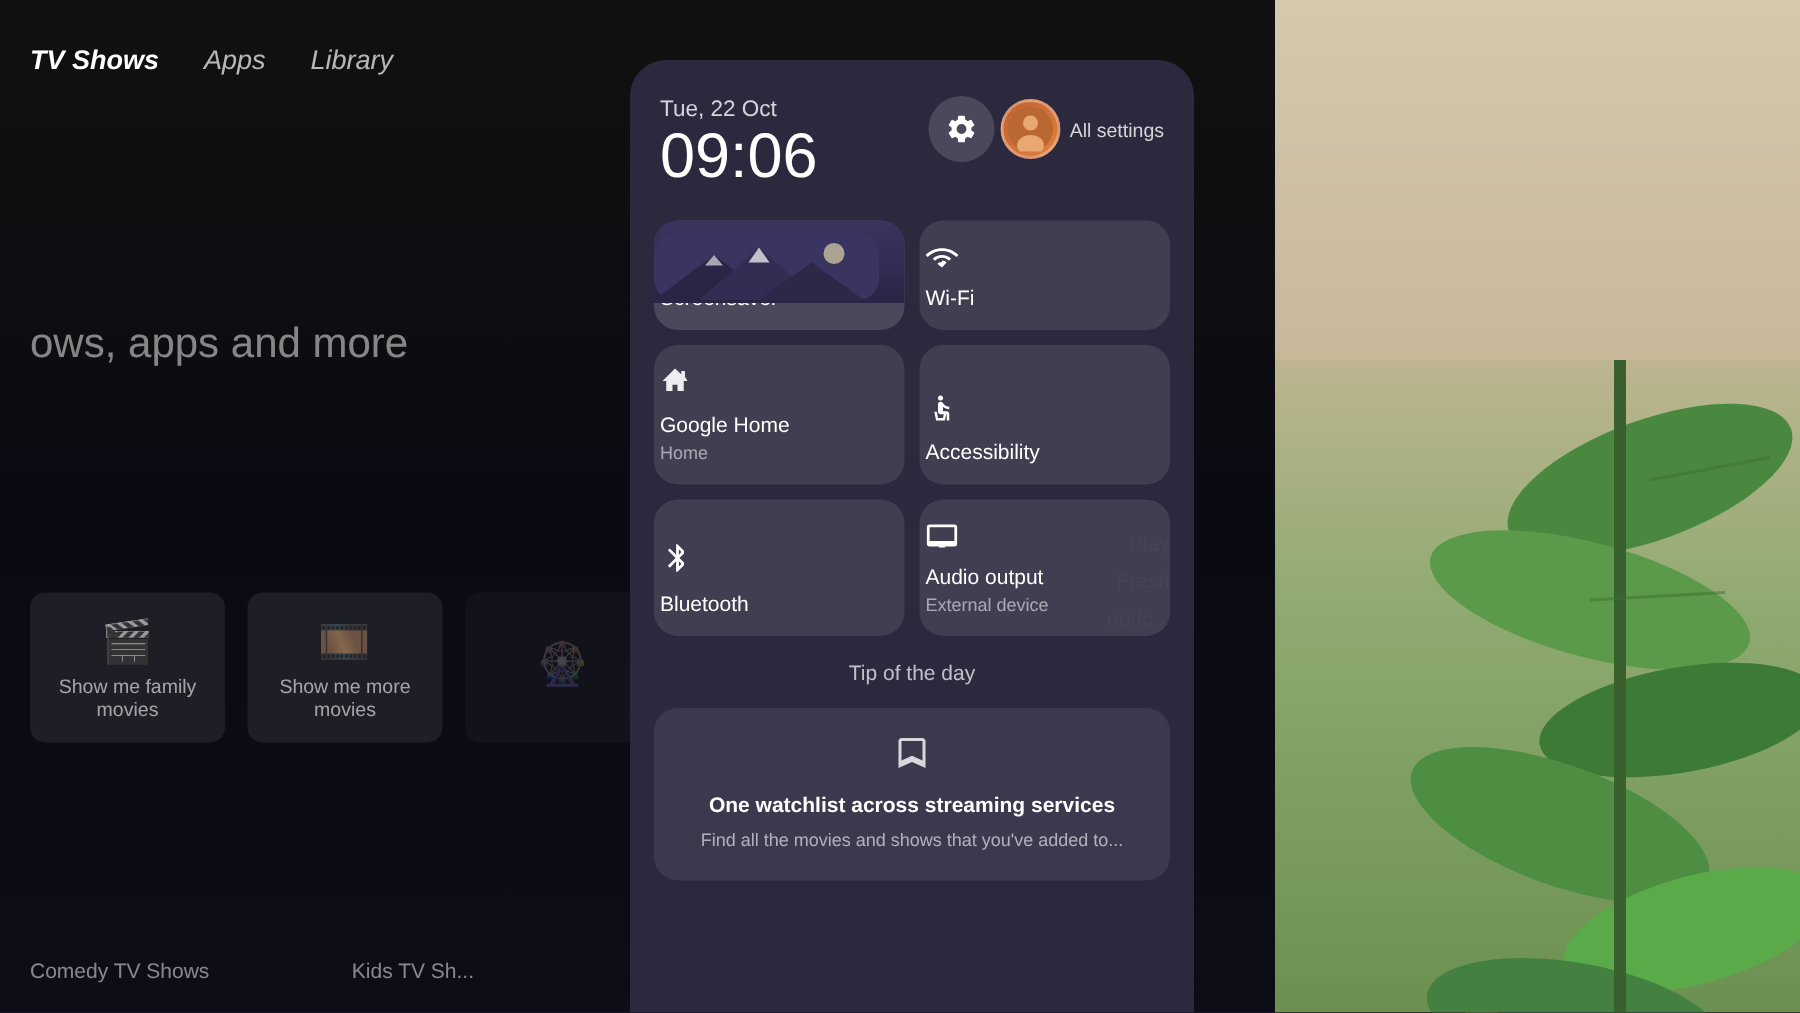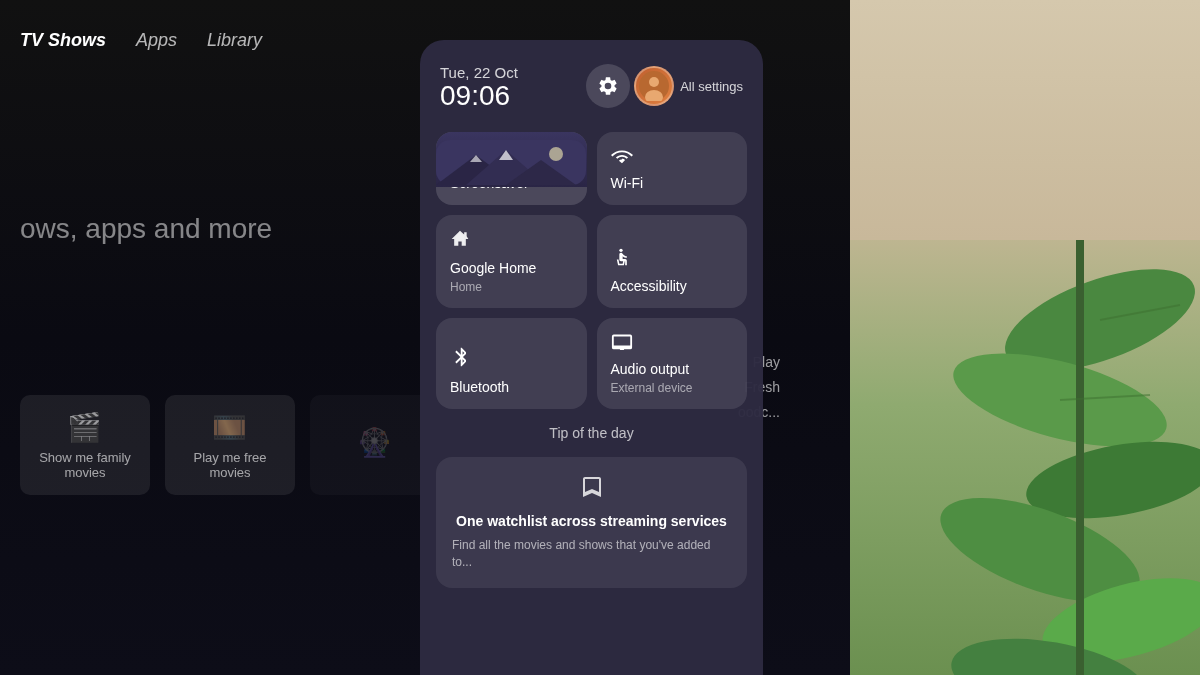--- a/index.html
+++ b/index.html
@@ -136,21 +136,21 @@
       color: rgba(255,255,255,0.5);
       font-size: 14px;
       text-align: center;
     }
 
     
     .quick-settings-panel {
       position: absolute;
       top: 40px;
       left: 420px;
-      width: 343px;
+      width: 376px;
       bottom: 0;
       background: rgba(45, 42, 65, 0.97);
       border-radius: 24px 24px 0 0;
       padding: 20px 16px;
       display: flex;
       flex-direction: column;
       gap: 12px;
       overflow: hidden;
     }
 
@@ -168,21 +168,21 @@
     }
 
     .qs-date {
       color: rgba(255,255,255,0.8);
       font-size: 15px;
       font-weight: 400;
     }
 
     .qs-time {
       color: #ffffff;
-      font-size: 28px;
+      font-size: 42px;
       font-weight: 300;
       line-height: 1.1;
     }
 
     .qs-header-right {
       display: flex;
       flex-direction: row;
       align-items: center;
       gap: 6px;
     }
@@ -228,21 +228,21 @@
     
     .qs-grid {
       display: grid;
       grid-template-columns: 1fr 1fr;
       gap: 10px;
     }
 
     .qs-tile {
       background: rgba(255,255,255,0.1);
       border-radius: 16px;
-      padding: 14px 14px;
+      padding: 14px 4px;
       cursor: pointer;
       display: flex;
       flex-direction: column;
       gap: 4px;
       min-height: 72px;
       justify-content: flex-end;
     }
 
     .qs-tile.screensaver {
       background: rgba(255,255,255,0.15);
@@ -349,27 +349,31 @@
 
   <div class="bg-content">ows, apps and more</div>
 
   <div class="bg-cards">
     <div class="bg-card">
       <div class="bg-card-icon">🎬</div>
       <div>Show me family movies</div>
     </div>
     <div class="bg-card">
       <div class="bg-card-icon">🎞️</div>
-      <div>Play me free movies</div>
+      <div>Show me more movies</div>
     </div>
     <div class="bg-card" style="opacity:0.4;">
       <div class="bg-card-icon">🎡</div>
     </div>
   </div>
 
+  <div class="bg-bottom-cards">
+    <div class="bg-bottom-label">Comedy TV Shows</div>
+    <div class="bg-bottom-label" style="margin-left:80px;">Kids TV Sh...</div>
+  </div>
 
   <div class="right-edge-content">
     <div>Play</div>
     <div>Fresh</div>
     <div>oodc...</div>
   </div>
 
 </div>
 
 <div class="tv-border-right"></div>

